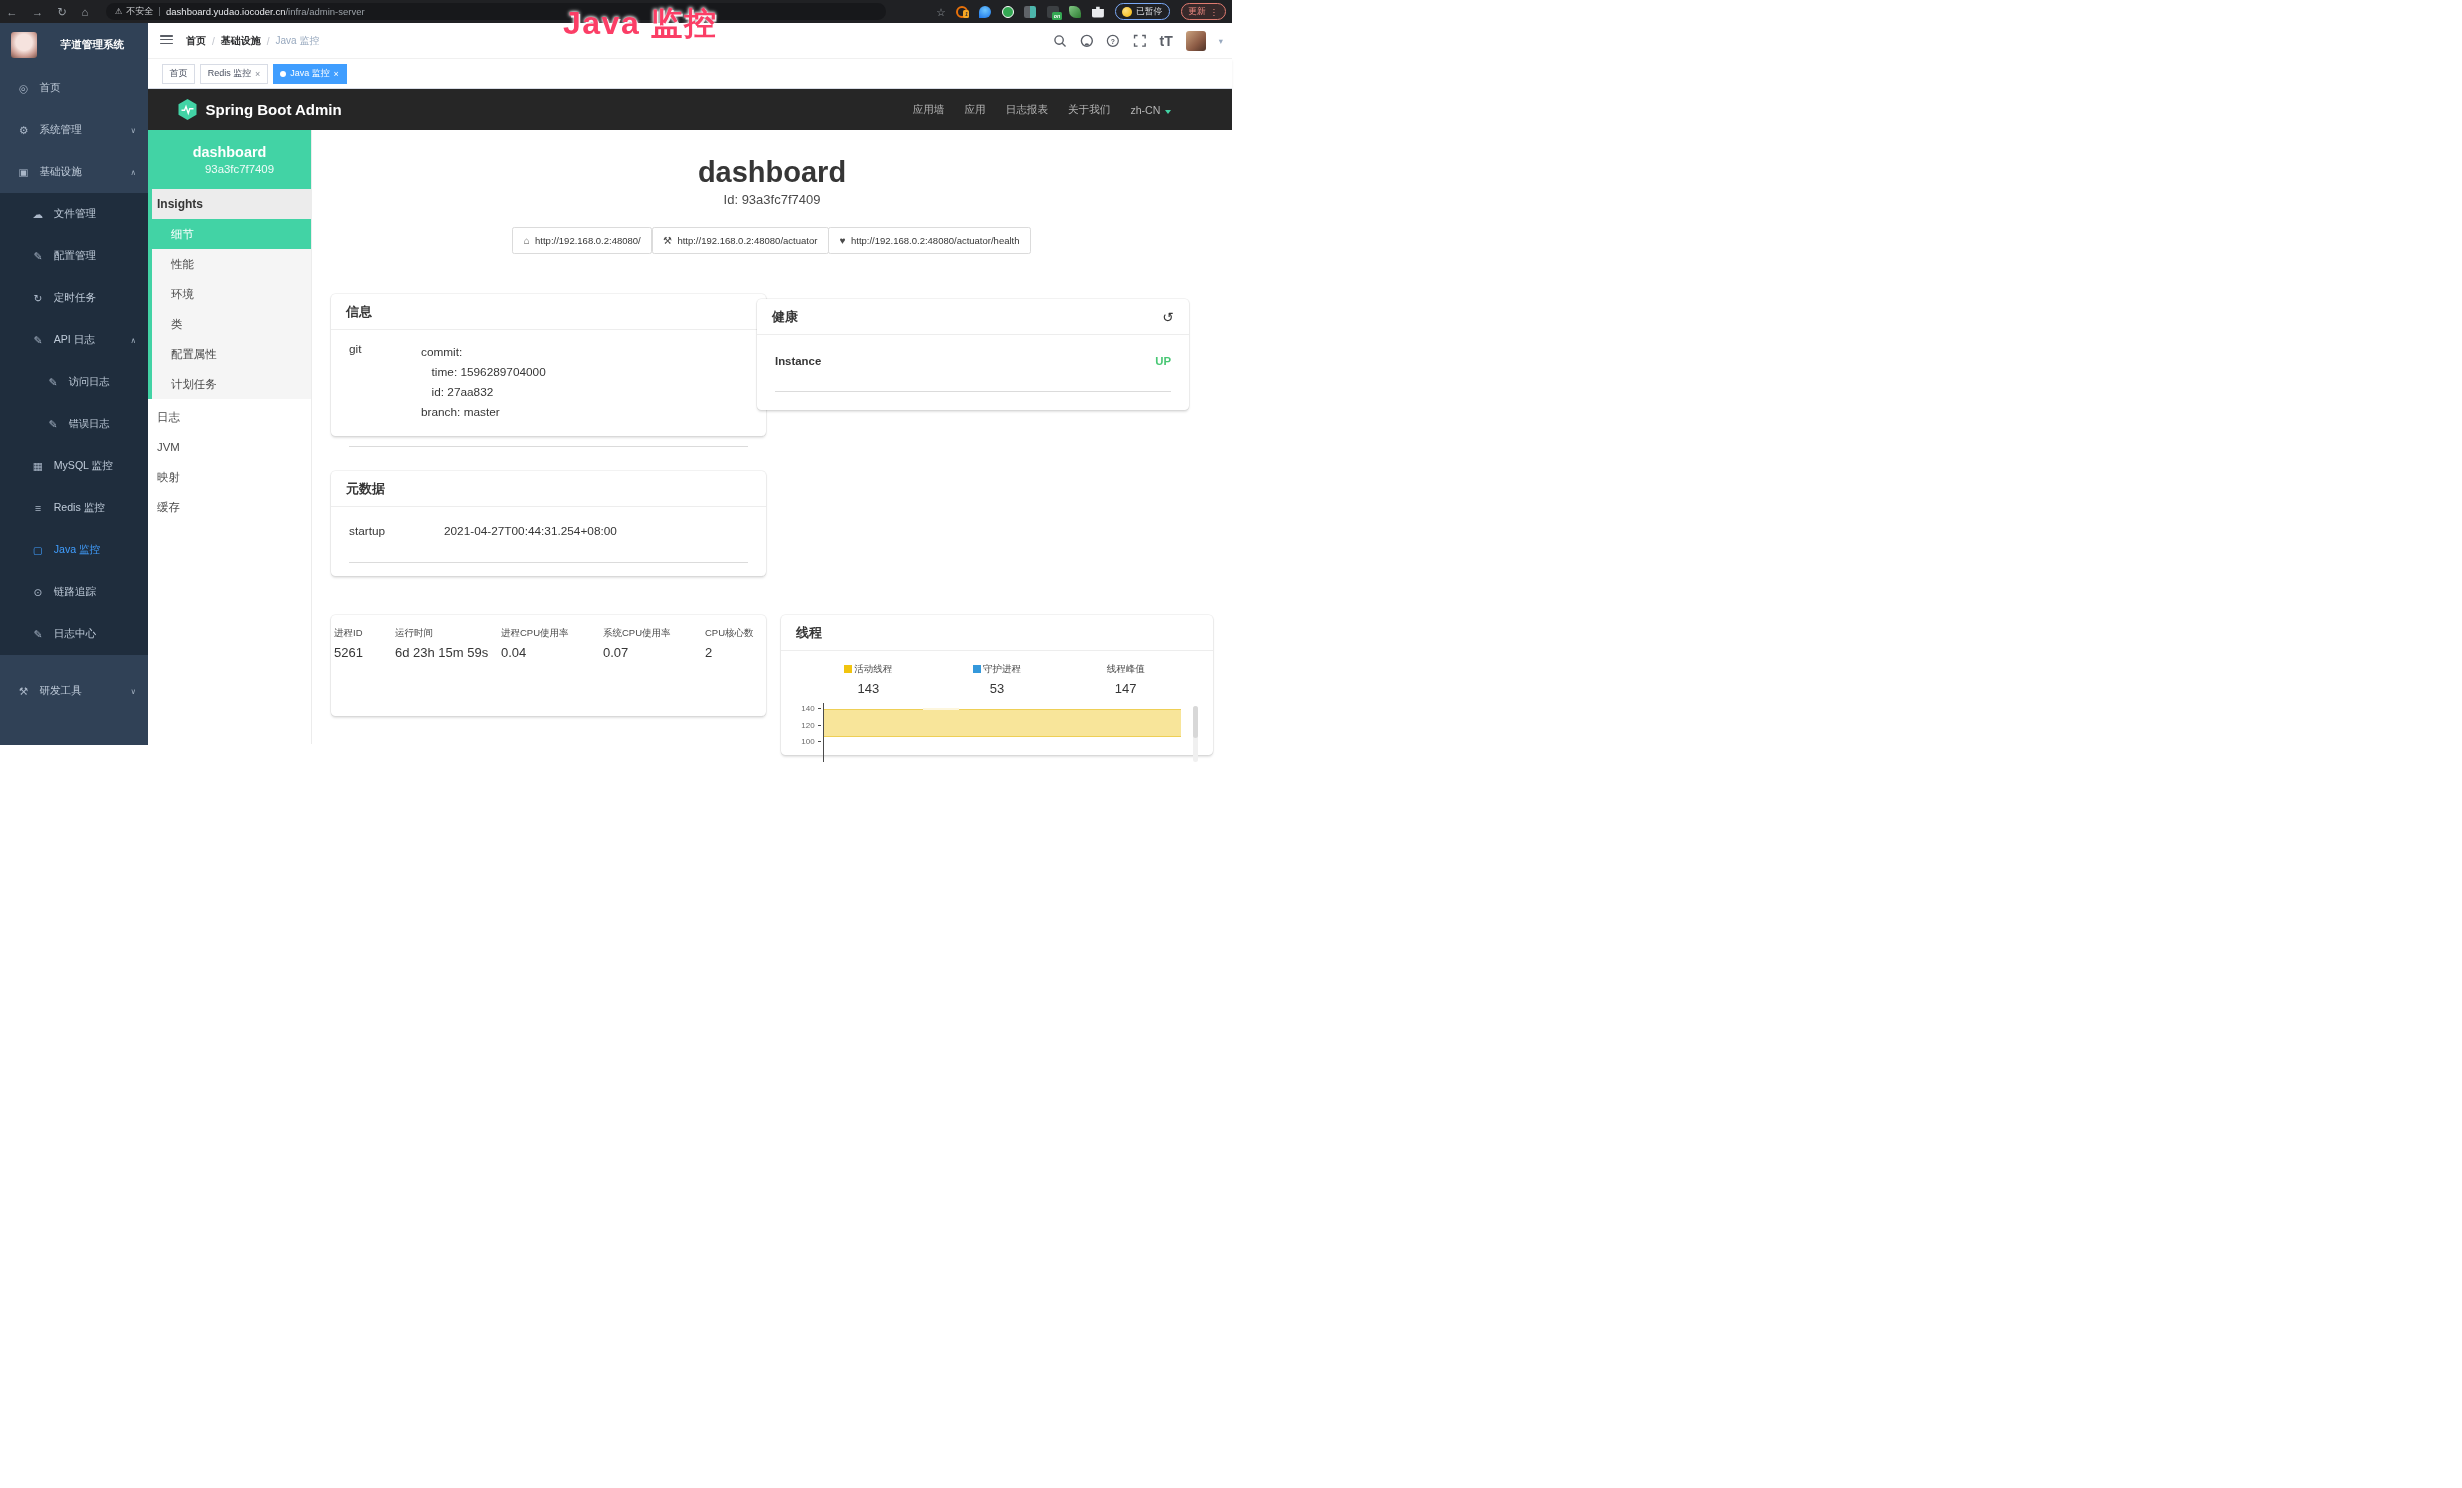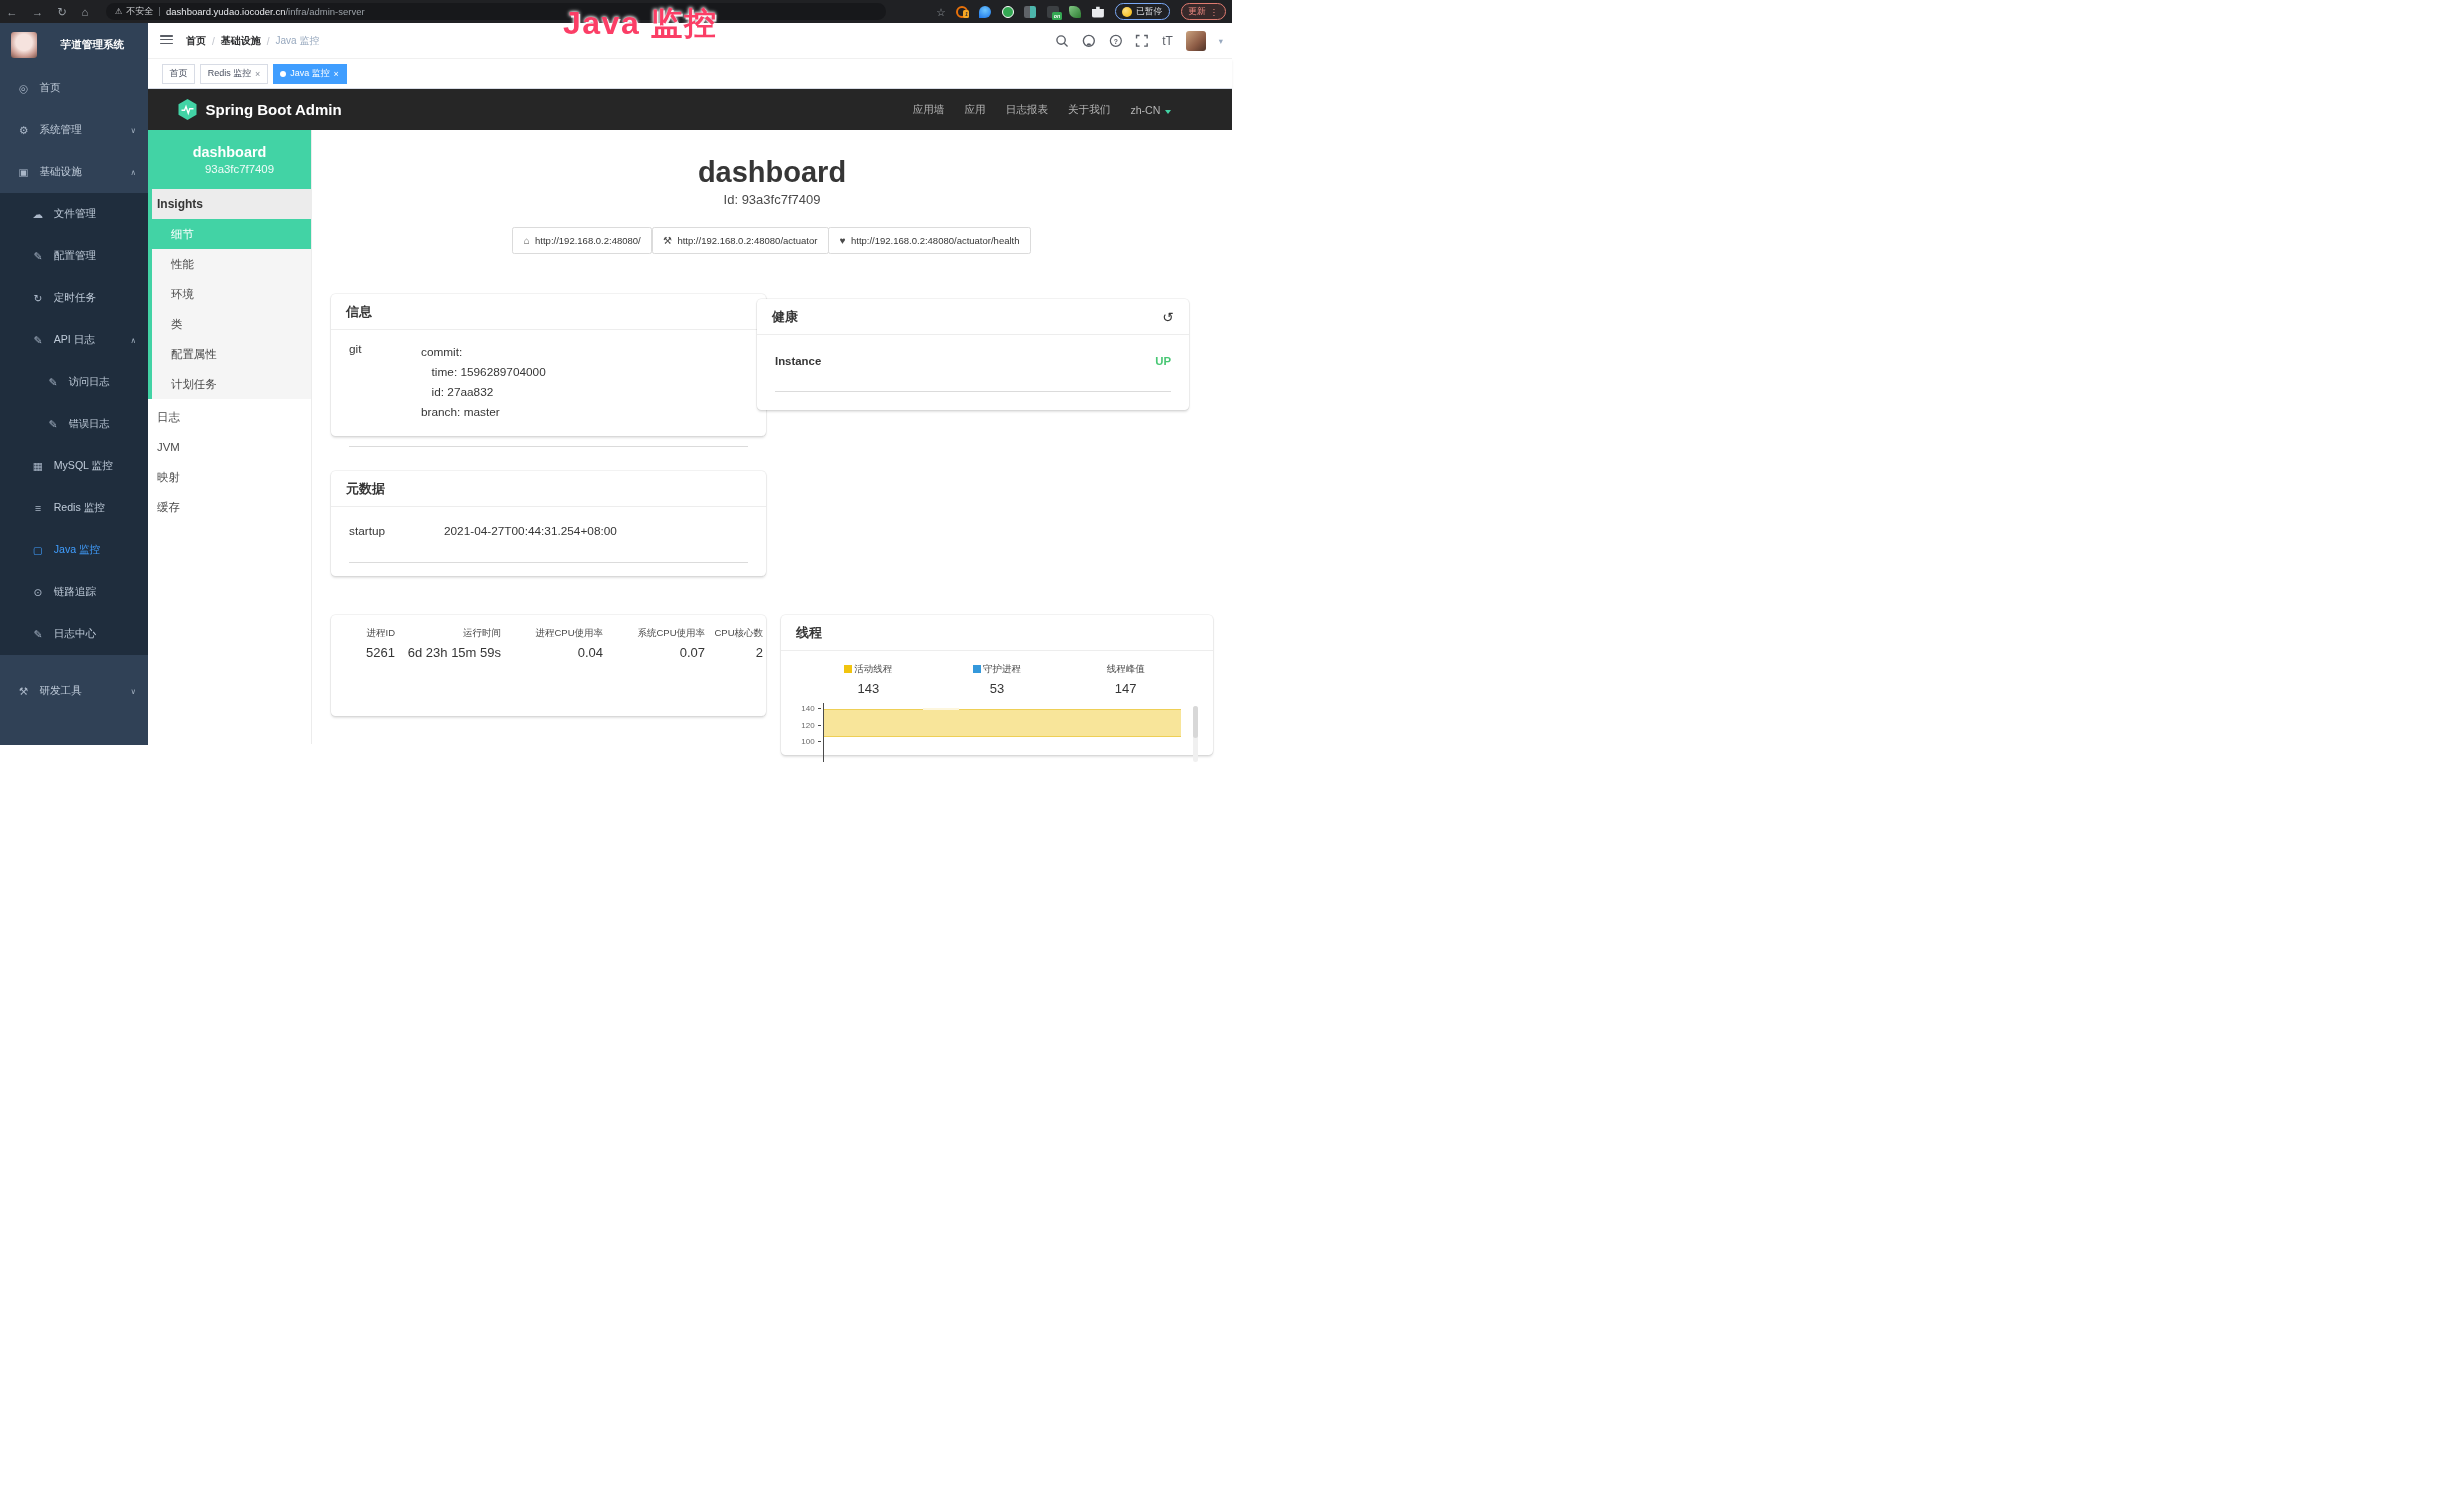--- a/index.html
+++ b/index.html
@@ -53,21 +53,21 @@
   #hamburger { position:absolute; left:12px; top:12px; width:13px; height:10.6px; cursor:pointer; }
   #hamburger i { display:block; height:1.5px; background:#5a5e66; margin-bottom:2.3px; border-radius:0.8px; }
   #breadcrumb { position:absolute; left:38px; top:0; height:36px; display:flex;
     align-items:center; gap:6px; font-size:10px; }
   .bc-link { color:#303133; font-weight:700; cursor:pointer; }
   .bc-sep { color:#c0c4cc; }
   .bc-current { color:#97a8be; }
   #topbar-right { position:absolute; right:9px; top:0; height:36px; display:flex;
     align-items:center; gap:13px; }
   .tb-ic { width:13.7px; height:13.7px; color:#5a5e66; cursor:pointer; }
-  #tt-icon { font-size:12px; font-weight:400; color:#5a5e66;text-align:center; }
+  #tt-icon { font-size:14px; font-weight:700; color:#5a5e66;text-align:center; }
   #avatar { width:20px; height:20px; border-radius:3px;
     background:linear-gradient(135deg,#caa27e,#8c5b45 60%,#4e3328); }
   #avatar-caret { color:#97a8be; font-size:8.3px; }
 
   
   #tags-bar { position:absolute; left:148px; top:59px; width:1084px; height:30px;
     background:#fff; border-bottom:0.8px solid #d8dce5; box-shadow:0 0.8px 2.3px rgba(0,0,0,.08);
     display:flex; align-items:center; padding-left:13.7px; gap:4.6px; z-index:2; }
   .tag { height:20px; display:flex; align-items:center; gap:3.8px; padding:0 6.8px;
     border:0.8px solid #d8dce5; background:#fff; color:#495060; font-size:9px; cursor:pointer; }
@@ -137,21 +137,21 @@
   .kv-lines div { line-height:20px; }
   .kv-lines .ind { padding-left:10.6px; }
   #card-meta .kv-label { width:95px; }
   #card-meta .kv-row { margin-top:16.7px; }
 
   #card-health .kv-row { margin-top:20px; align-items:center; }
   .health-label { font-weight:700; color:#363636; font-size:11.4px; }
   .up-badge { margin-left:auto; font-weight:700; font-size:11.4px; color:#48c774; }
 
   .ptable { display:grid; grid-template-columns:61px 106px 102px 102px 58px;
-    padding:0 3px; text-align:right; }
+    padding:0 3px; text-align:left; }
   .ptable.hdr { margin-top:12px; font-size:9.5px; color:#4a4a4a; }
   .ptable.val { margin-top:5.3px; font-size:13px; color:#363636; }
 
   .legend-grid { display:grid; grid-template-columns:1fr 1fr 1fr; text-align:center;
     padding:0 23px; }
   .legend-grid.hdr { margin-top:12px; font-size:9.5px; color:#4a4a4a; }
   .legend-grid.val { margin-top:5.3px; font-size:13px; color:#363636; }
   .sq { display:inline-block; width:7.6px; height:7.6px; margin-right:2.3px; vertical-align:-0.8px; }
   .sq-yellow { background:#f1c40f; }
   .sq-blue { background:#3498db; }

